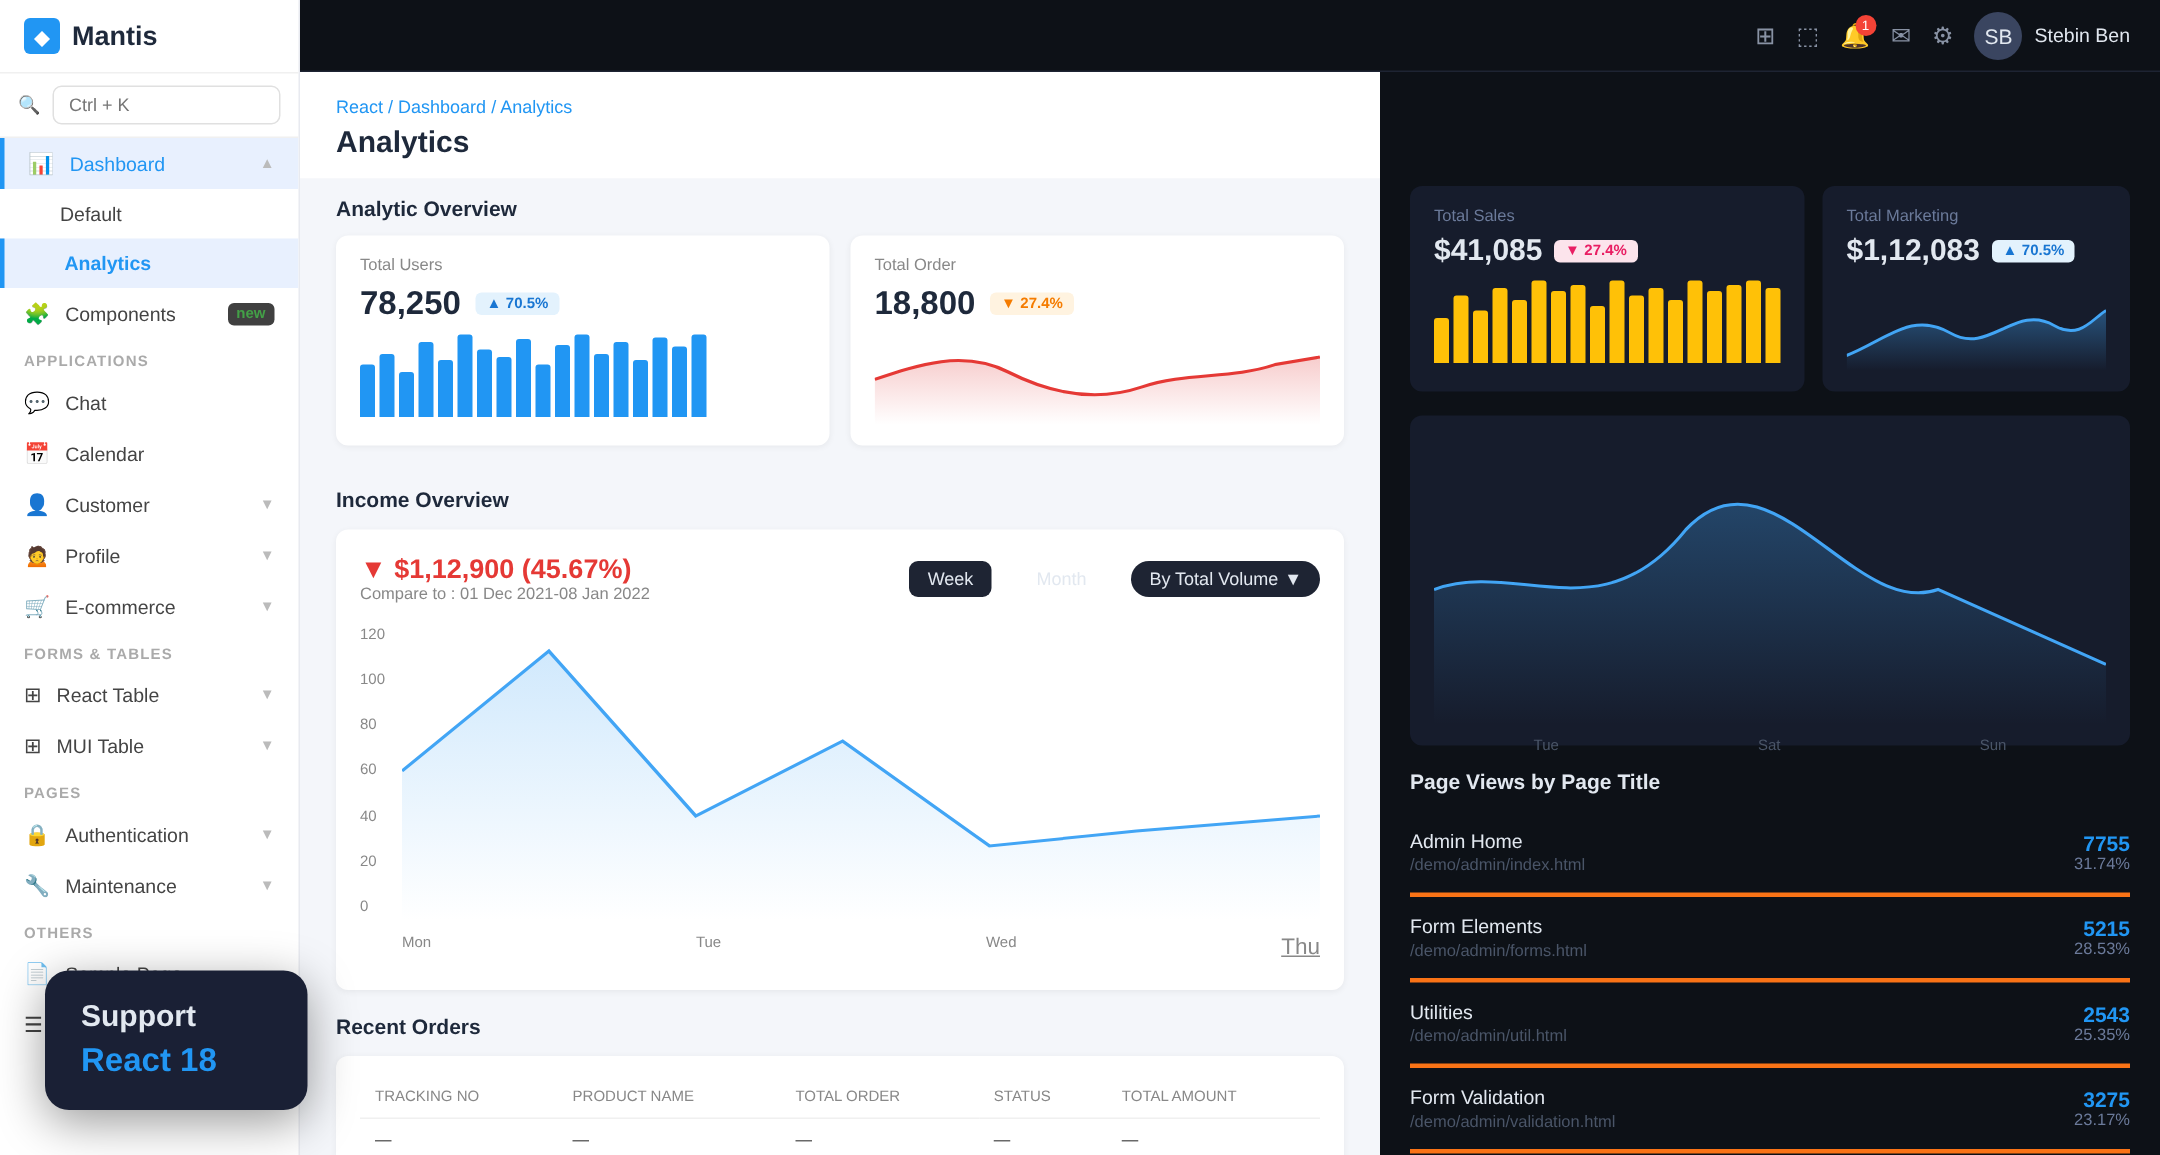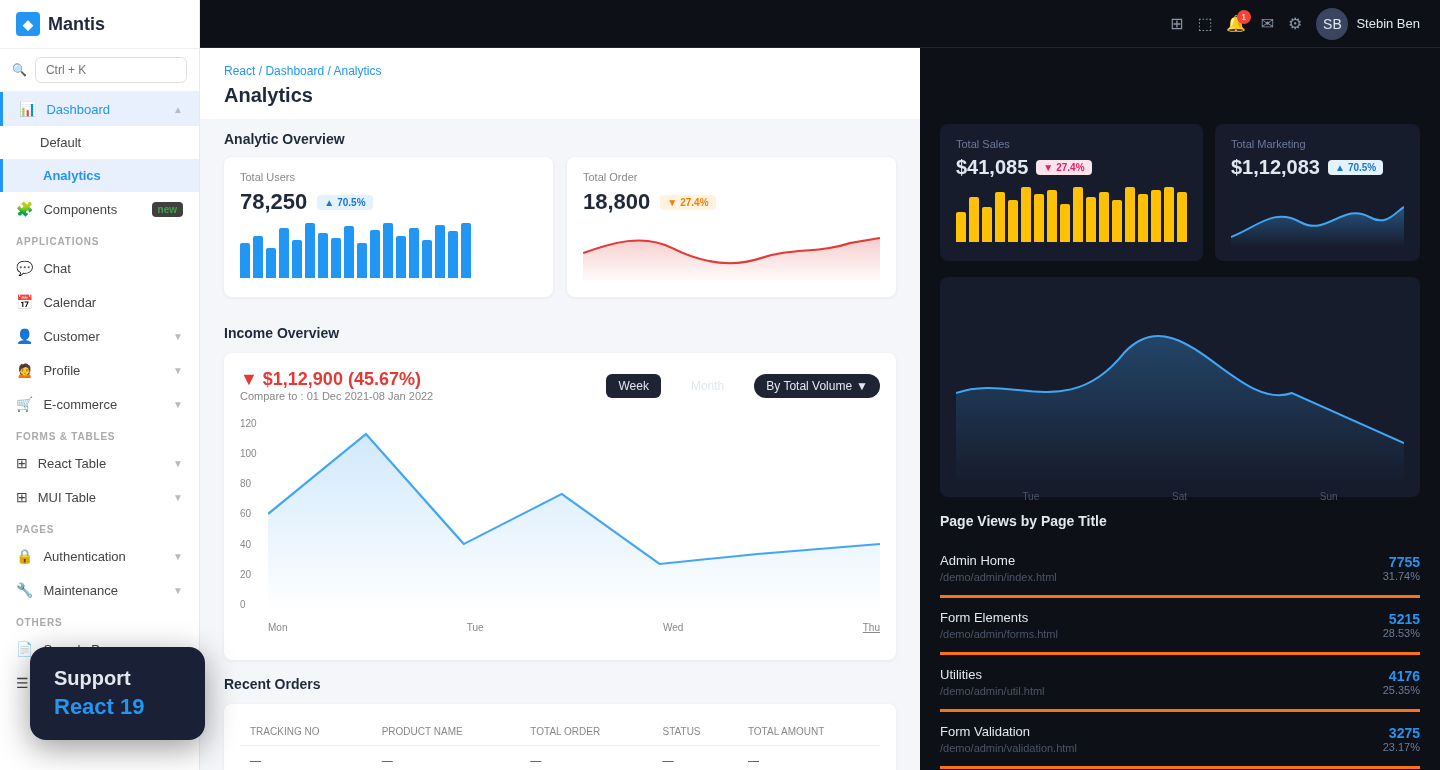--- a/index.html
+++ b/index.html
@@ -418,21 +418,21 @@
                     </linearGradient>
                   </defs>
                   <path d="M0,100 L80,20 L160,130 L240,80 L320,150 L400,140 L500,130 L500,200 L0,200 Z" fill="url(#blueGrad)"></path>
                   <path d="M0,100 L80,20 L160,130 L240,80 L320,150 L400,140 L500,130" fill="none" stroke="#42a5f5" stroke-width="2"></path>
                 </svg>
                 
                 <div style="display:flex; justify-content:space-between; margin-top:4px;gap:24px;">
                   <span style="font-size:10px; color:#888;">Mon</span>
                   <span style="font-size:10px; color:#888;">Tue</span>
                   <span style="font-size:10px; color:#888;">Wed</span>
-                  <span style="font-size:10px; color:#888;text-decoration:underline;">Thu</span>
+                  <span style="font-size:15px; color:#888;text-decoration:underline;">Thu</span>
                 </div>
               </div>
             </div>
           </div>
         </div>
 
         <div class="orders-section">
           <div class="section-title">Recent Orders</div>
           <div class="orders-card">
             <table class="orders-table">
@@ -557,21 +557,21 @@
                 <div class="pv-pct">28.53%</div>
               </div>
             </div>
 
             <div class="pv-item">
               <div class="pv-left">
                 <span class="pv-name">Utilities</span>
                 <span class="pv-url">/demo/admin/util.html</span>
               </div>
               <div class="pv-right">
-                <div class="pv-count">4176</div>
+                <div class="pv-count">2543</div>
                 <div class="pv-pct">25.35%</div>
               </div>
             </div>
 
             <div class="pv-item">
               <div class="pv-left">
                 <span class="pv-name">Form Validation</span>
                 <span class="pv-url">/demo/admin/validation.html</span>
               </div>
               <div class="pv-right">
@@ -587,14 +587,14 @@
 
           </div>
         </div>
       </div>
     </div>
   </div>
 </div>
 
 <div class="support-popup">
   <div class="support-popup-title">Support</div>
-  <div class="support-popup-sub">React 19</div>
+  <div class="support-popup-sub">React 18</div>
 </div>
 
 </body></html>

